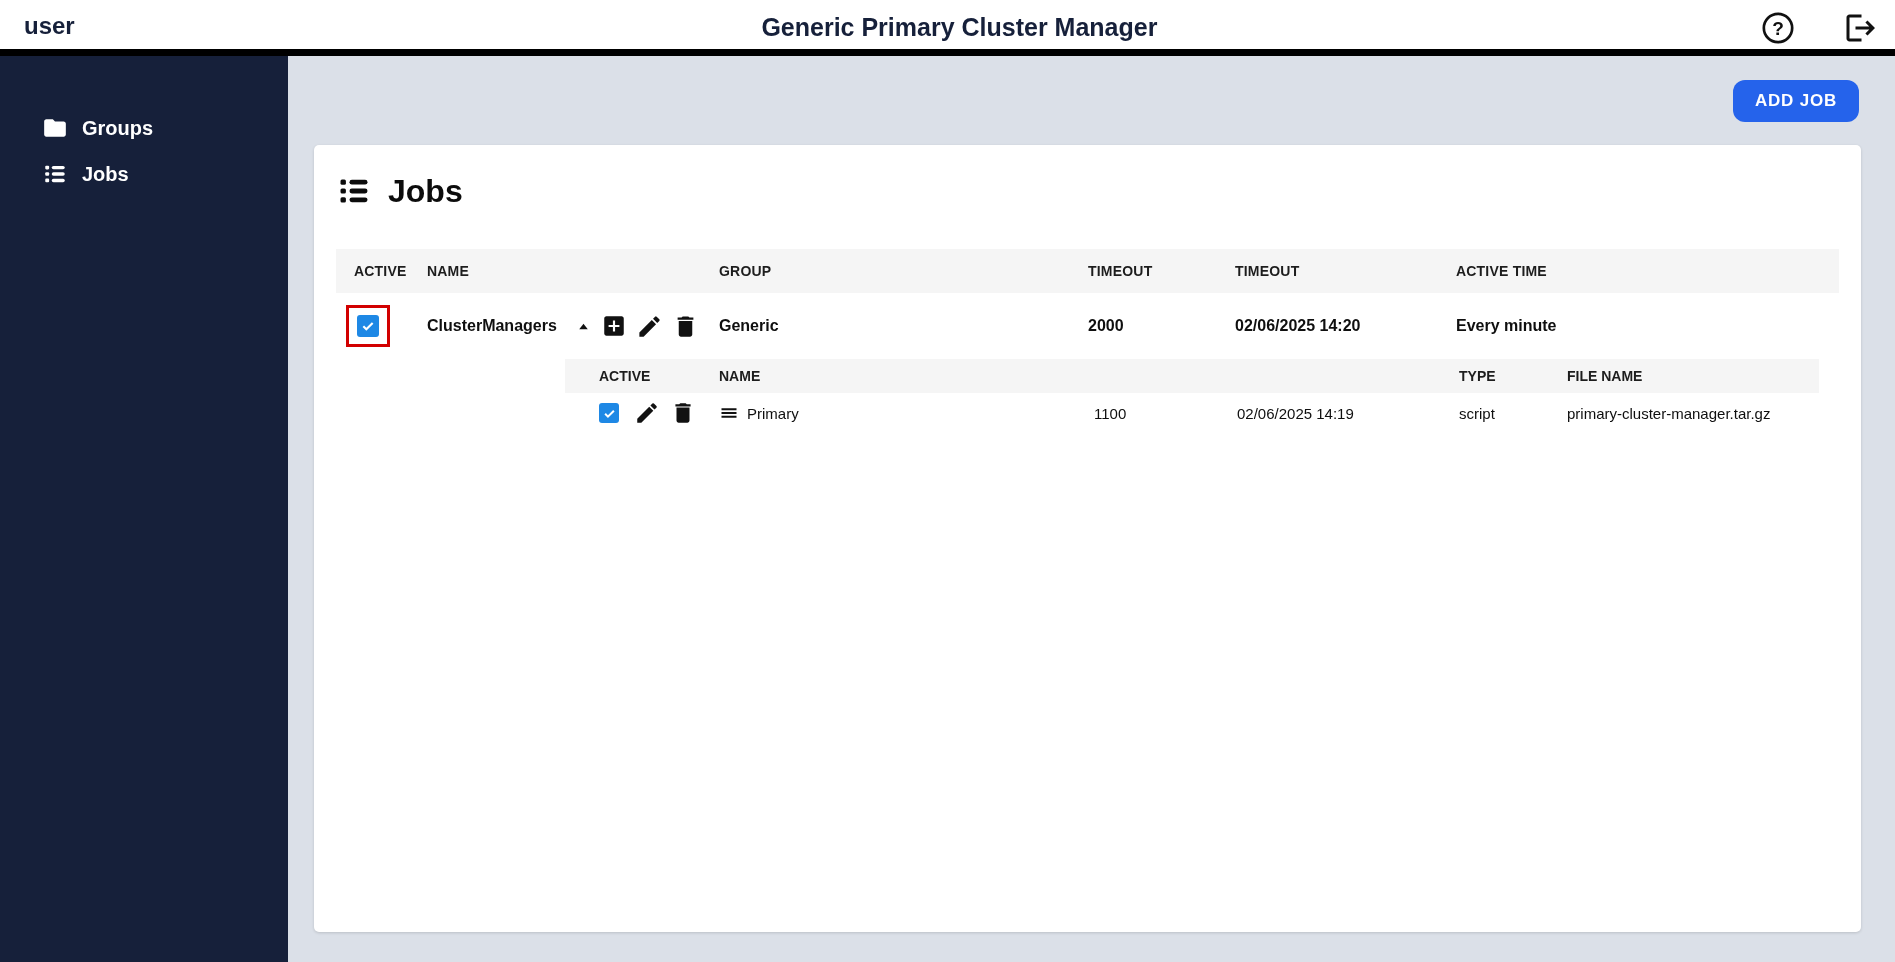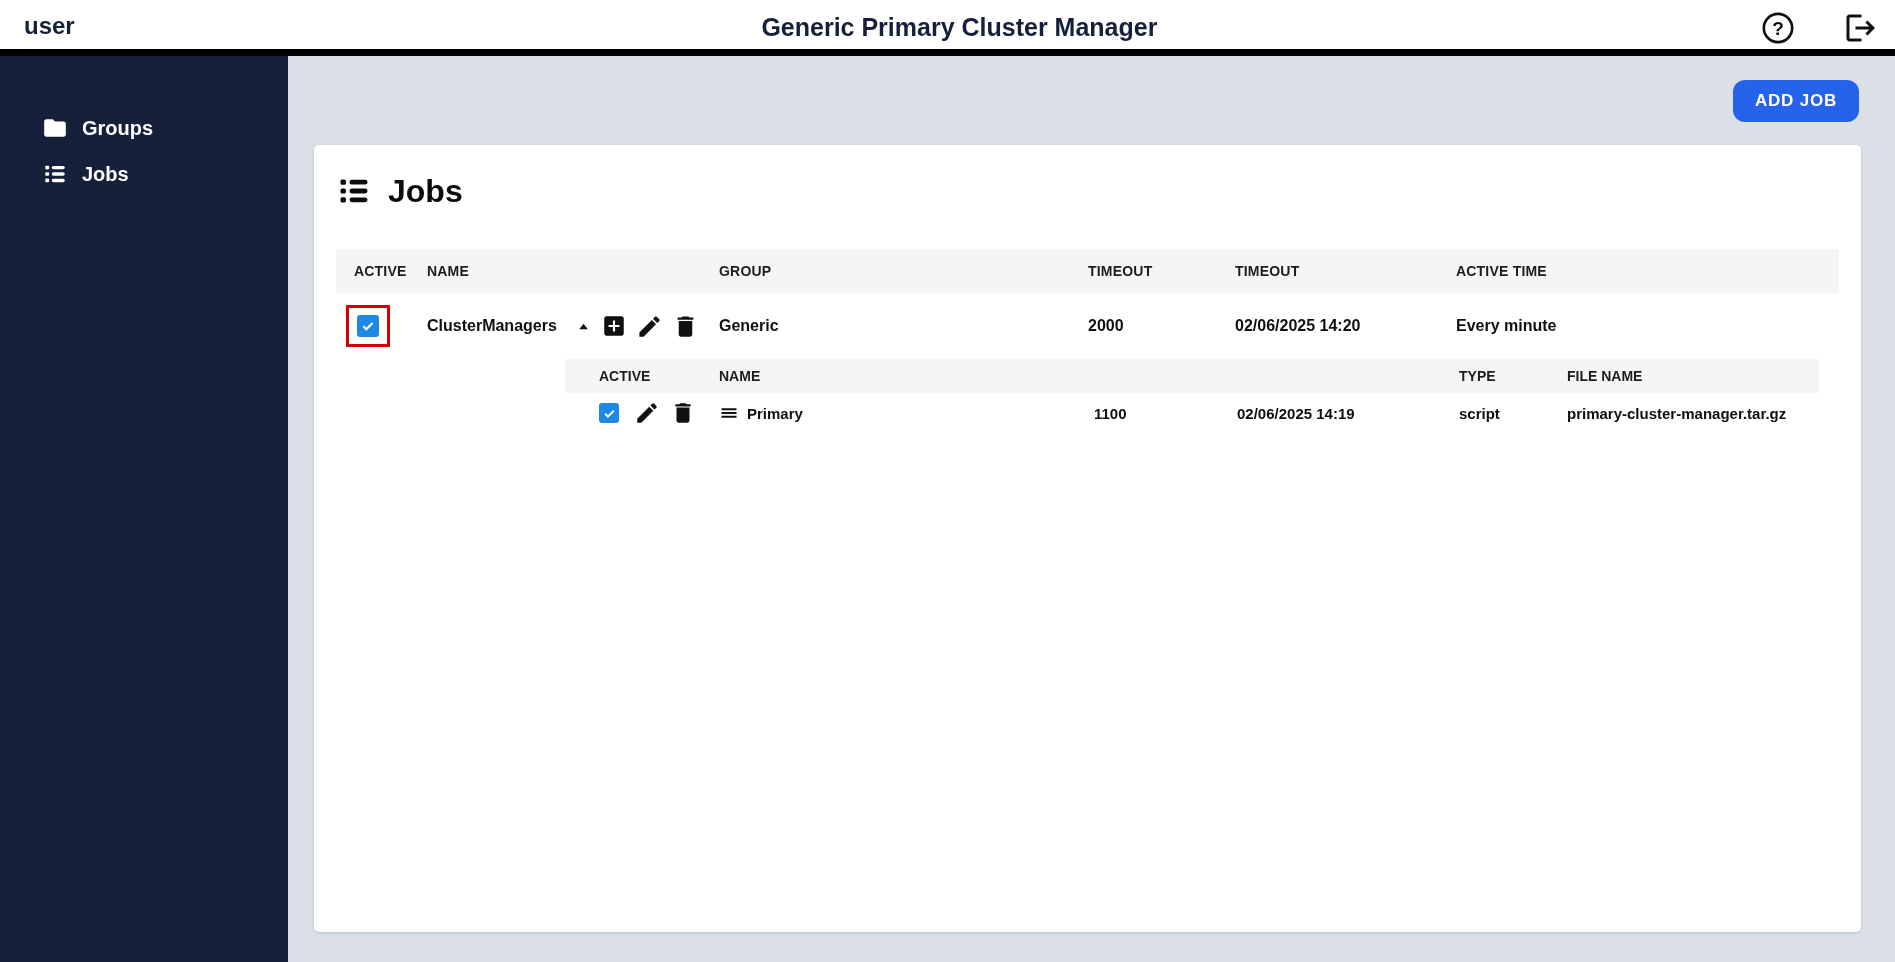--- a/index.html
+++ b/index.html
@@ -82,21 +82,21 @@
   .subrow {
     display:grid;
     grid-template-columns:65px 80px 360px 147px 221px 107px 274px;
     align-items:center;
   }
   .subhead { background:#F5F5F5; height:34px; font-size:14px; font-weight:bold; color:#1d1d1d; }
   .subhead .h-active { grid-column:1 / 3; padding-left:34px; white-space:nowrap; }
   .subhead .h-name { padding-left:9px; }
   .subhead .h-type { padding-left:21px; }
   .subhead .h-file { padding-left:22px; }
-  .subbody { height:40px; font-size:15px; font-weight:bold; color:#0f0f0f; }
+  .subbody { height:40px; font-size:15px; font-weight:normal; color:#0f0f0f; }
   .sub-active { padding-left:34px; }
   .sub-actions { display:flex; align-items:center; gap:10px; padding-left:4px; }
   .sub-name { display:flex; align-items:center; padding-left:9px; gap:8px; }
   .sub-timeout { padding-left:24px; }
   .sub-modified { padding-left:20px; }
   .sub-type { padding-left:21px; }
   .sub-file { padding-left:22px; }
   svg { display:block; }
 </style>
 </head>

